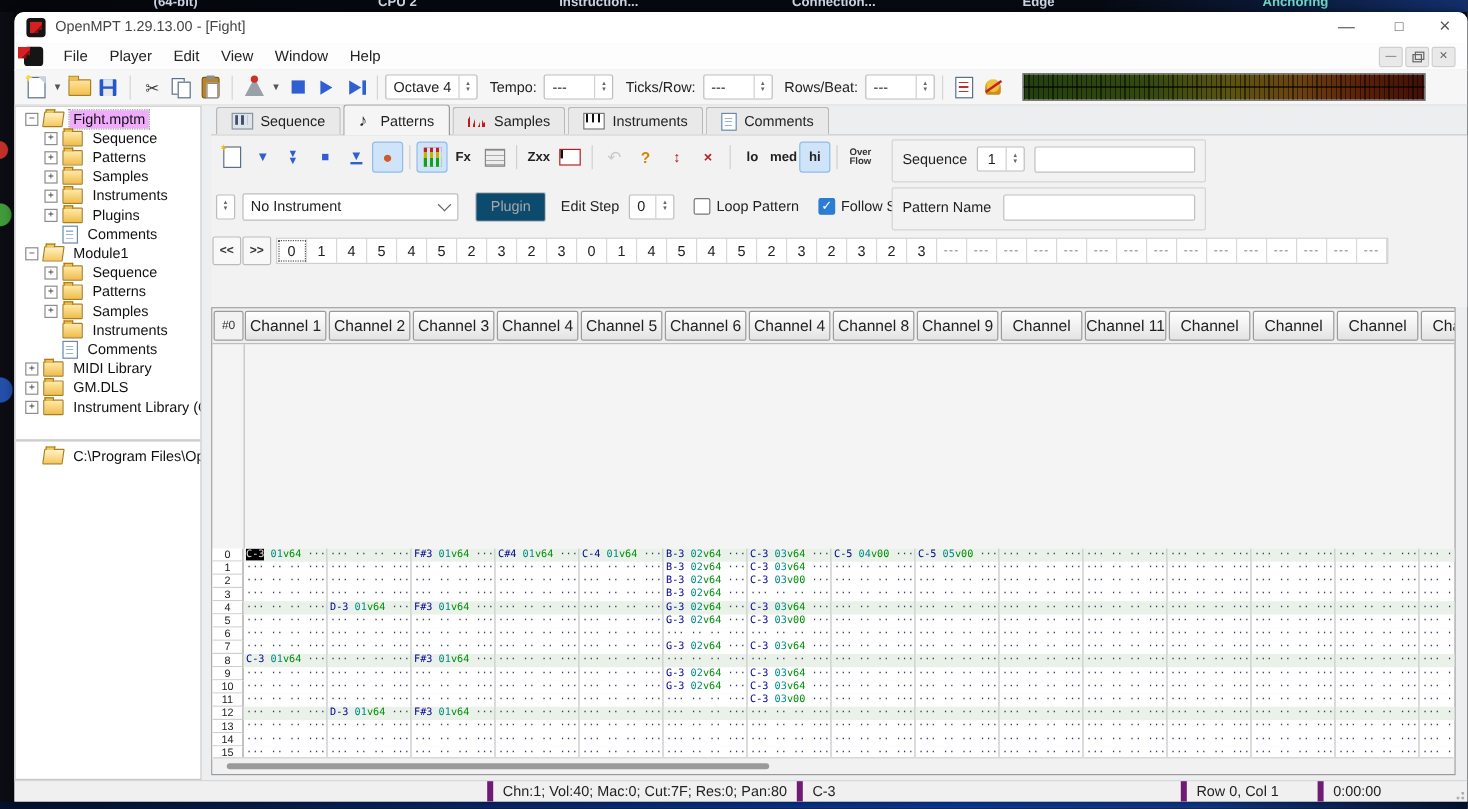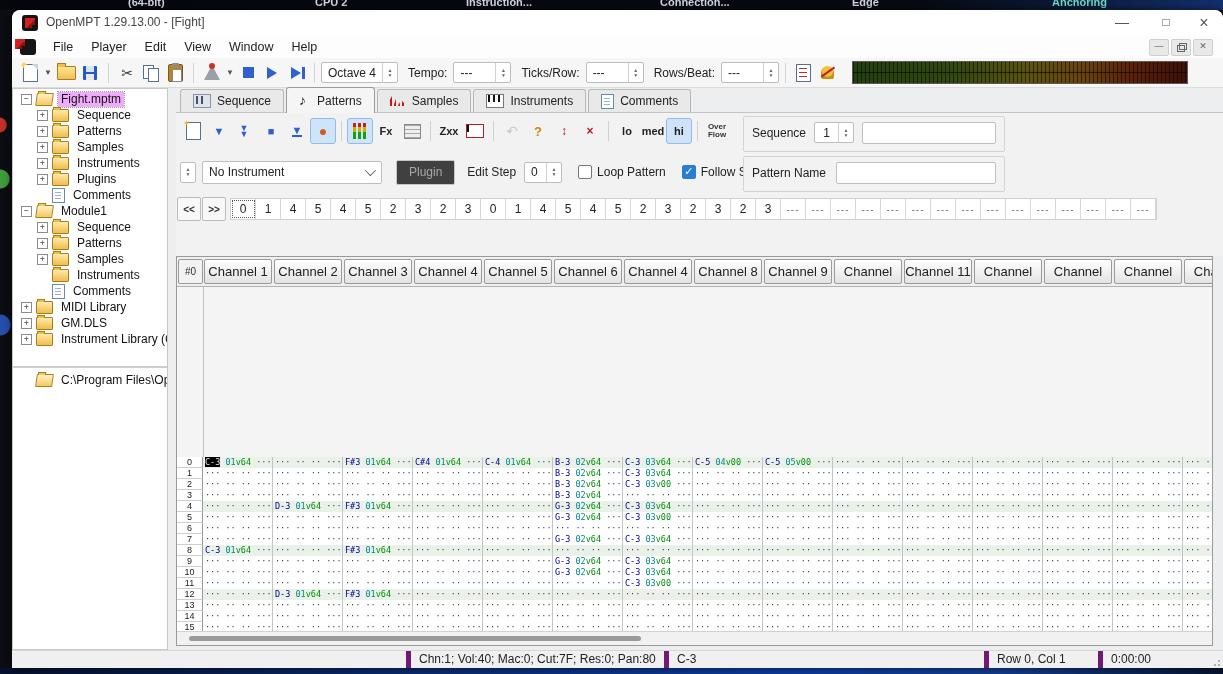--- a/index.html
+++ b/index.html
@@ -120,21 +120,21 @@
   .pbtn.vu::before{content:"";width:15px;height:16px;background:repeating-linear-gradient(90deg,transparent 0 3px,#cfe4f8 3px 5px),linear-gradient(0deg,#15a015 0 45%,#c8b400 45% 75%,#c42020 75%);}
   .pbtn.grid::before{content:"";width:15px;height:13px;border:1px solid #888;background:repeating-linear-gradient(0deg,#aaa 0 1px,#eee 1px 4px),repeating-linear-gradient(90deg,#aaa 0 1px,transparent 1px 5px);}
   .pbtn.piano::before{content:"";width:16px;height:12px;border:1px solid #b02020;background:linear-gradient(90deg,#111 0 2px,transparent 2px 5px) top/100% 60% no-repeat,#fff;}
   .psep{width:1px;height:20px;background:#d0d0d0;margin:0 5px;}
   .gbox{position:absolute;border:1px solid #d4d4d4;border-radius:2px;background:#f2f2f2;}
   .glabel{font-size:12px;color:#222;}
   .textbox{background:#fff;border:1px solid #c0c0c0;border-radius:2px;height:22px;box-sizing:border-box;}
   #row2{position:absolute;left:4px;top:45px;height:28px;display:flex;align-items:center;}
   .combo{width:180px;height:23px;background:#fff;border:1px solid #bdbdbd;border-radius:2px;display:flex;align-items:center;font-size:12px;color:#222;padding-left:6px;box-sizing:border-box;}
   .combo .chev{margin-left:auto;margin-right:8px;width:7px;height:7px;border-right:1.5px solid #666;border-bottom:1.5px solid #666;transform:rotate(45deg) translateY(-2px);}
-  .btn{height:23px;padding:0 12px;border:1px solid #c6c6c6;border-radius:2px;background:#404040;font-size:12px;color:#a8a8a8;display:flex;align-items:center;}
+  .btn{height:23px;padding:0 12px;border:1px solid #c6c6c6;border-radius:2px;background:#0c4a6e;font-size:12px;color:#a8a8a8;display:flex;align-items:center;}
   .cb{width:14px;height:14px;border:1px solid #767676;border-radius:2px;background:#fff;box-sizing:border-box;margin-right:5px;flex:none;position:relative;}
   .cb.on{background:#2b7cd3;border-color:#2b7cd3;}
   .cb.on::after{content:"✓";position:absolute;left:1.5px;top:-1px;color:#fff;font-size:11px;}
   .cblabel{font-size:12px;color:#222;}
   #orderrow{position:absolute;left:1px;top:83px;height:26px;display:flex;align-items:center;}
   .ordbtn{width:22px;height:22px;border:1px solid #bbb;border-radius:2px;background:#f8f8f8;font:bold 10px "Liberation Sans",sans-serif;color:#333;display:flex;align-items:center;justify-content:center;margin-right:1px;}
   #ordercells{display:flex;margin-left:3px;border:1px solid #cfcfcf;background:#fff;}
   .ocell{width:25px;height:20px;border-right:1px solid #d8d8d8;font-size:12px;color:#222;display:flex;align-items:center;justify-content:center;box-sizing:border-box;}
   .ocell.sel{outline:1px dotted #555;outline-offset:-2px;}
   .ocell.dash{color:#777;font-size:10px;letter-spacing:1px;}

